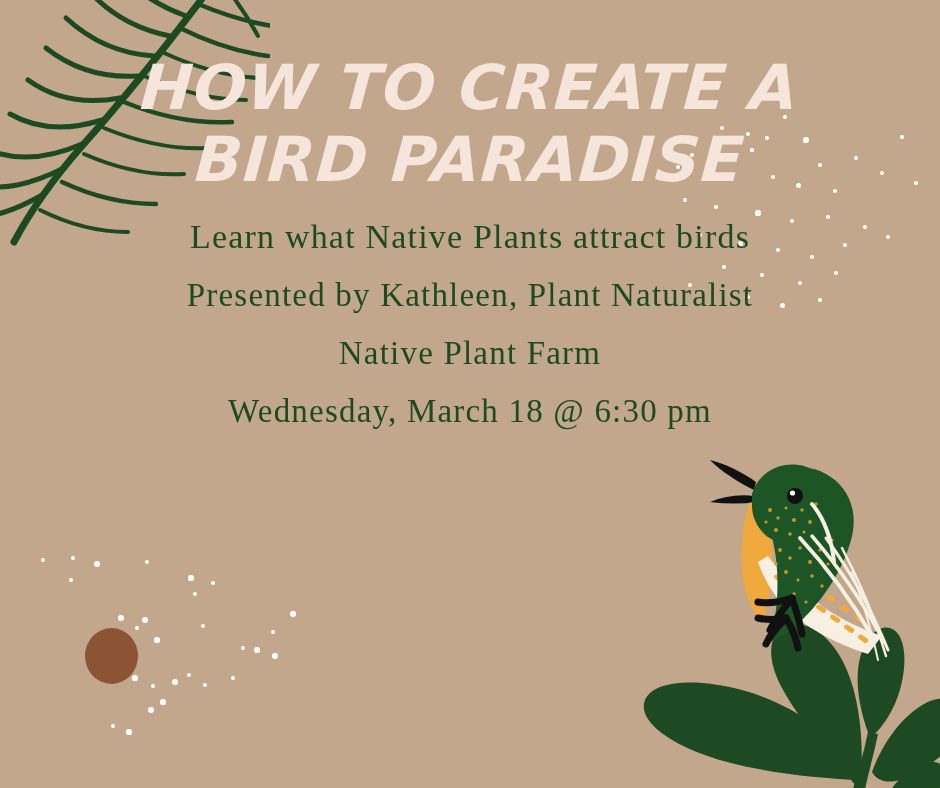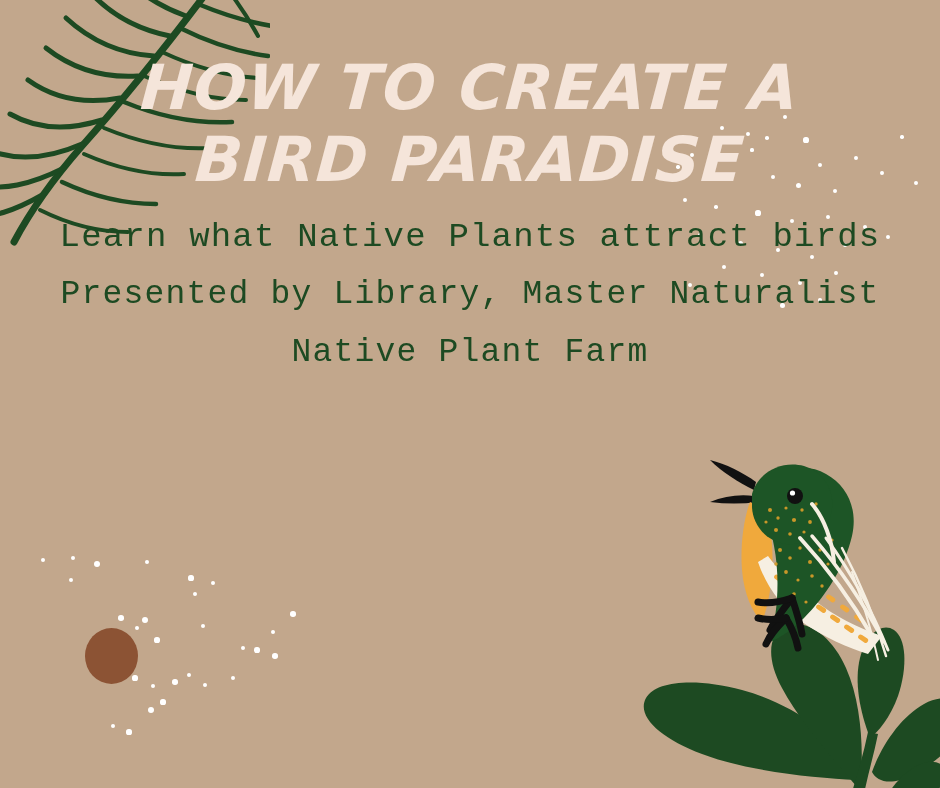--- a/index.html
+++ b/index.html
@@ -76,21 +76,21 @@
 
   .body-block {
     position:absolute;
     left:0; top:208px;
     width:940px;
     text-align:center;
   }
 
   .body-line {
     display:block;
-    font-family:Liberation Mono, monospace;
+    font-family:Liberation Serif, serif;
     font-size:33px;
     line-height:58px;
     letter-spacing:1.2px;
     color:#1d4a22;
     white-space:nowrap;
   }
 
   .body-line.lead { font-size:34px; }
 </style>
 </head>
@@ -329,18 +329,19 @@
 
   <div id="content">
 
     <div class="title-block">
       <span class="title-line">How to Create a</span>
       <span class="title-line">Bird Paradise</span>
     </div>
 
     <div class="body-block">
       <span class="body-line lead">Learn what Native Plants attract birds</span>
-      <span class="body-line">Presented by Library, Master Naturalist</span>
+      <span class="body-line">Presented by Kathleen, Plant Naturalist</span>
       <span class="body-line">Native Plant Farm</span>
+      <span class="body-line">Wednesday, March 18 @ 6:30 pm</span>
     </div>
 
   </div>
 </div>
 
 </body></html>

